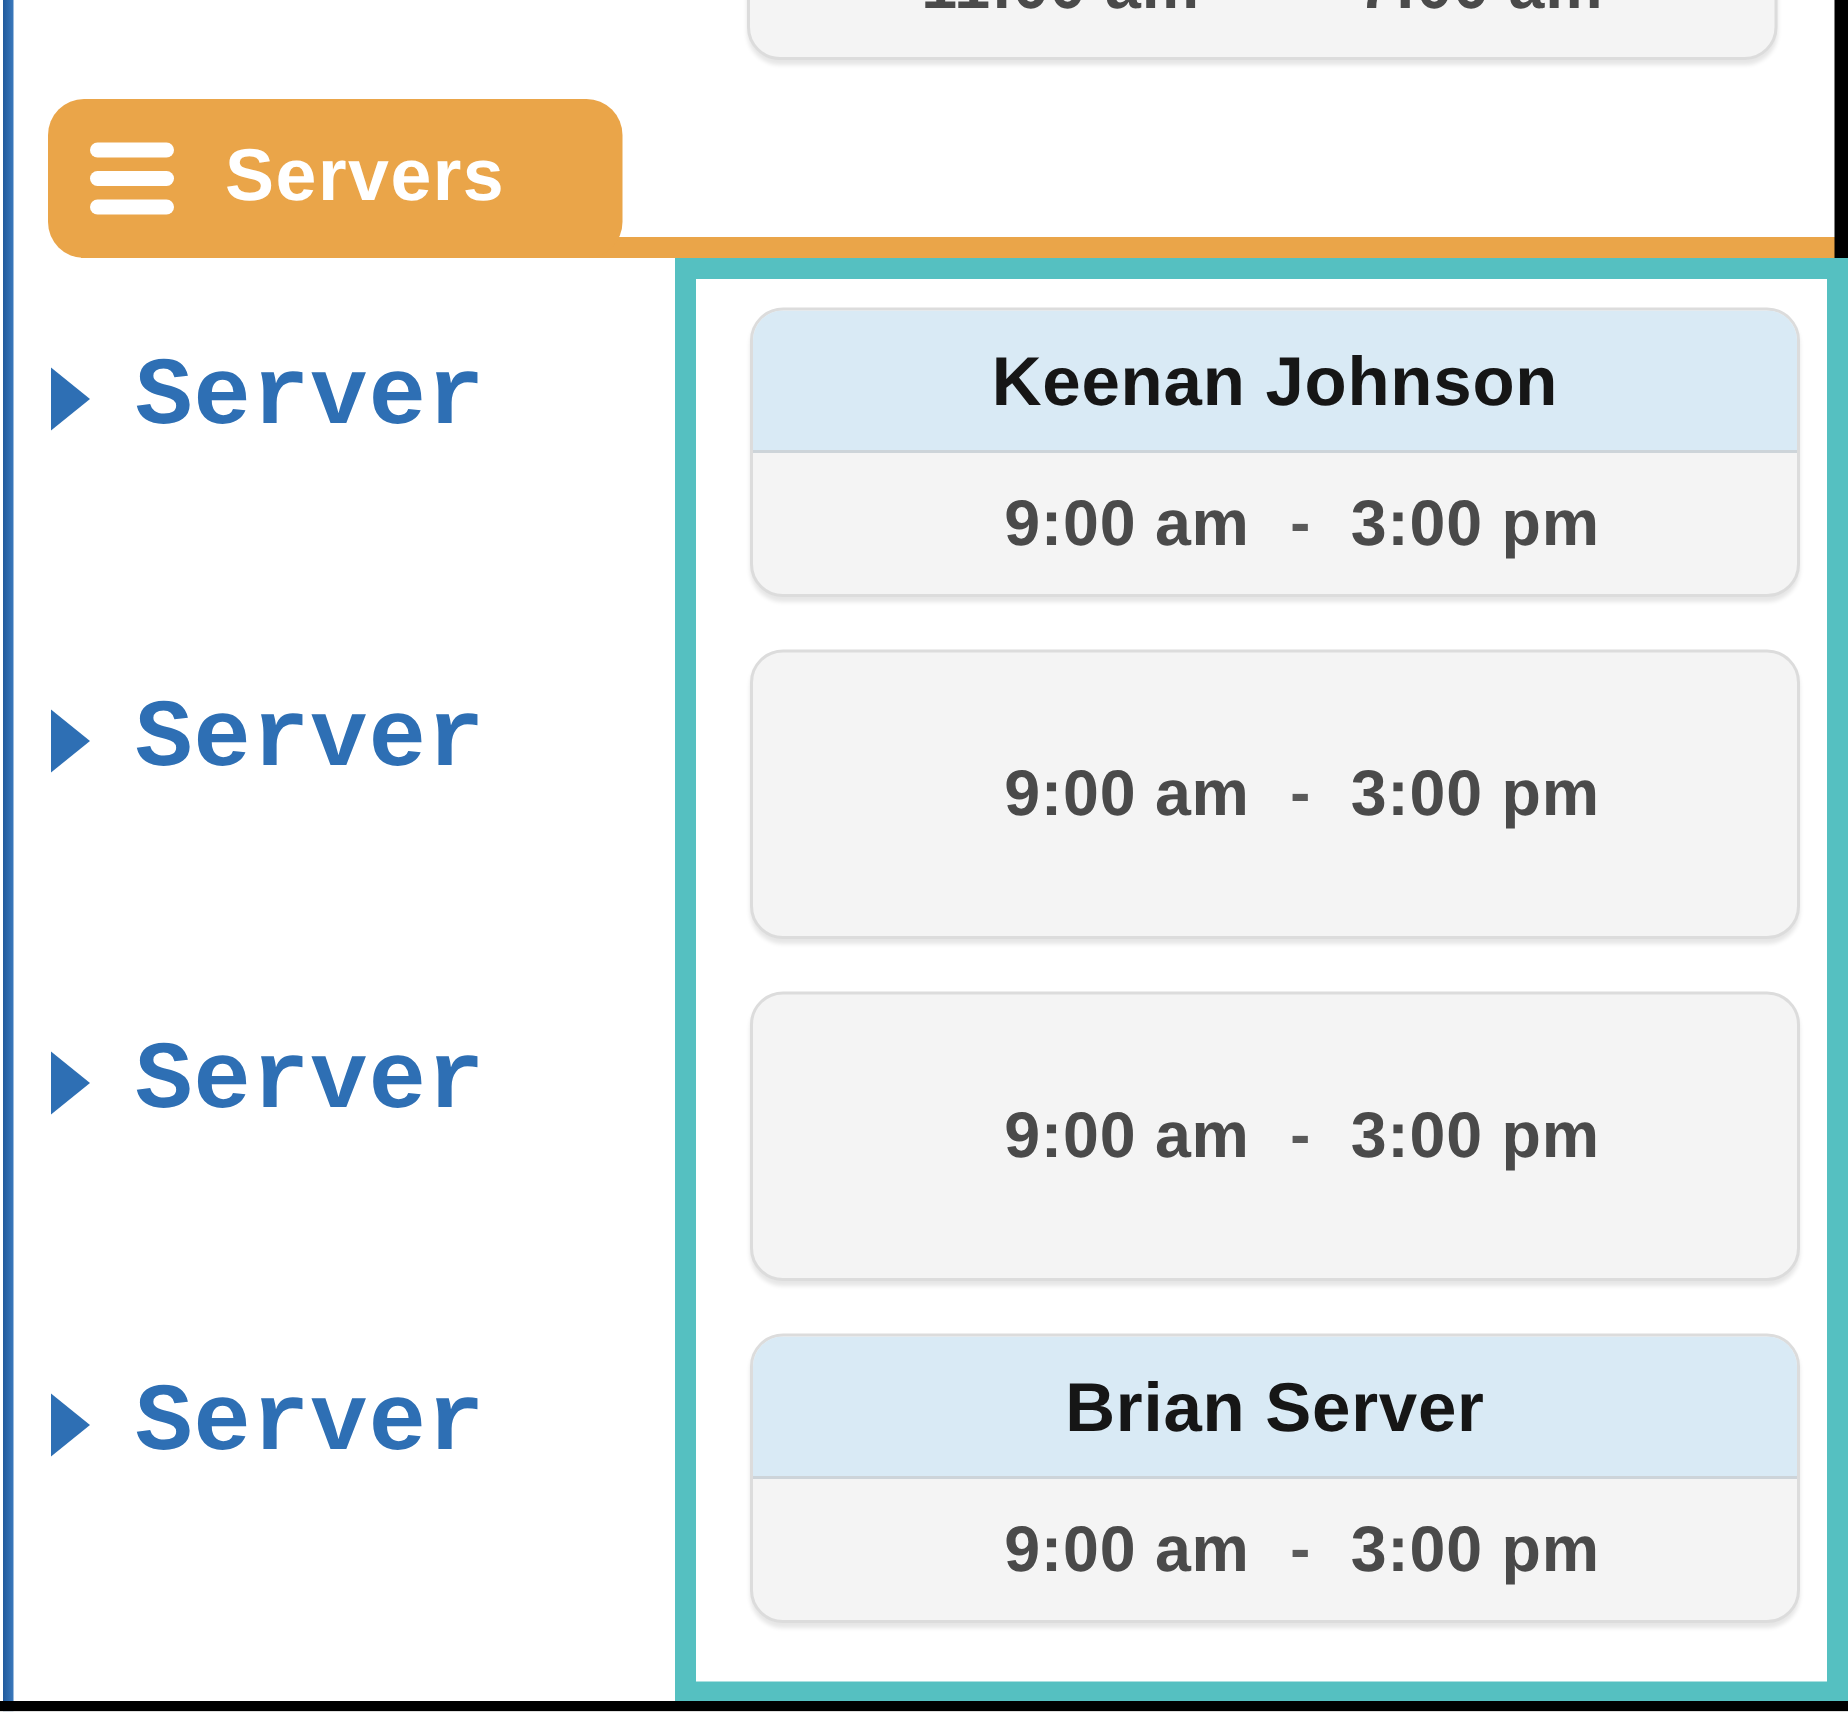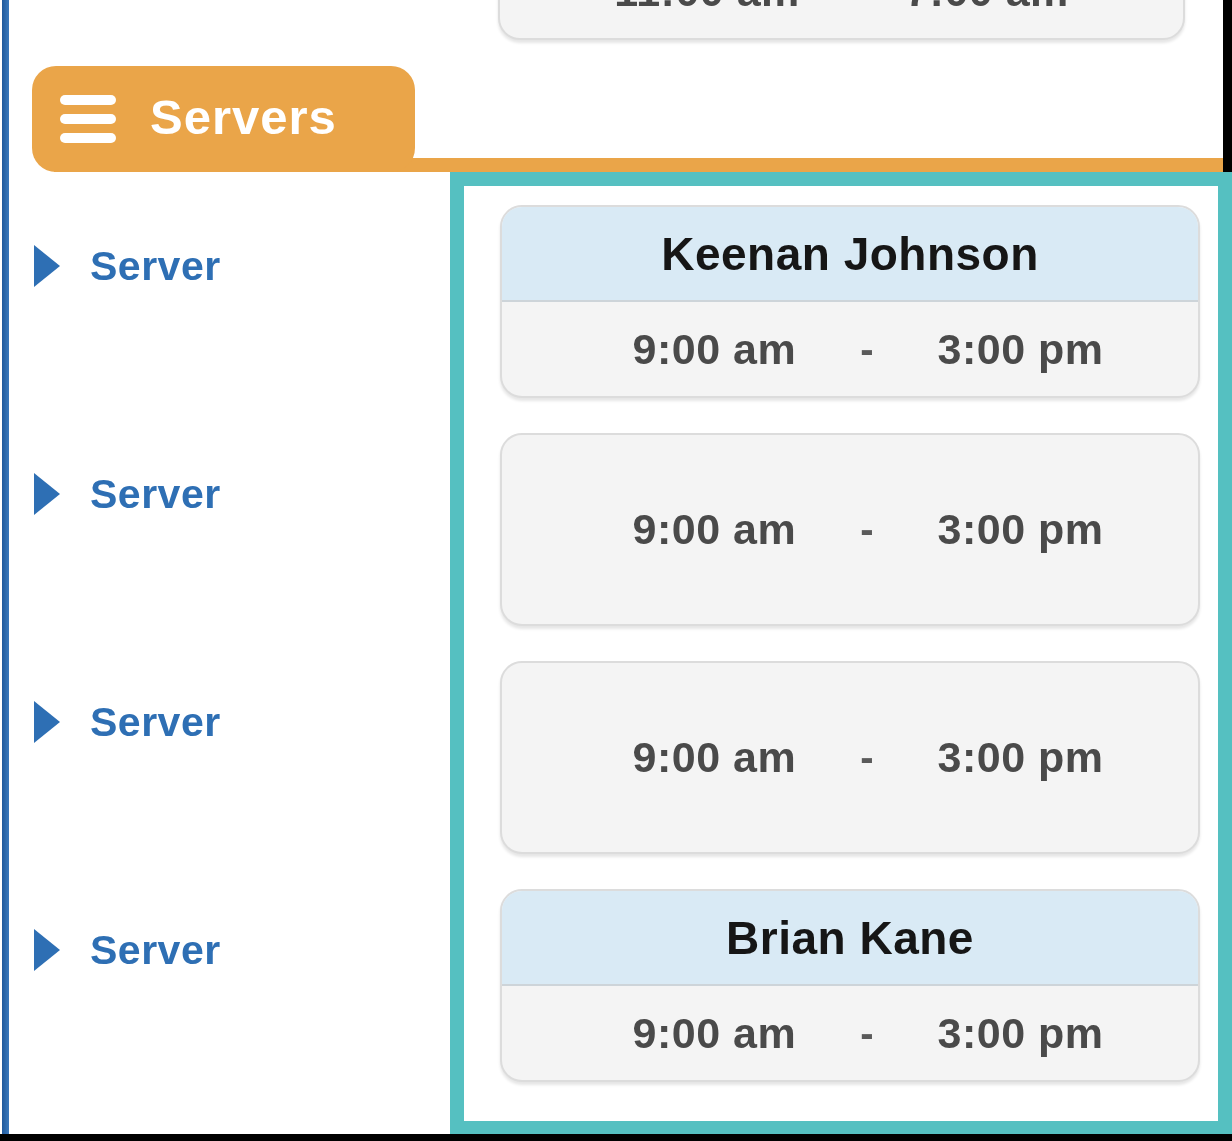--- a/index.html
+++ b/index.html
@@ -53,38 +53,38 @@
     position:absolute;left:34px;height:52px;
     display:flex;align-items:center;gap:30px;cursor:pointer;
   }
   .tri{
     width:0;height:0;
     border-left:26px solid #2E6FB4;
     border-top:21px solid transparent;
     border-bottom:21px solid transparent;
   }
   .server-text{
-    color:#2E6FB4;font-size:41px;font-weight:600;letter-spacing:0.5px;line-height:1;
+    color:#2E6FB4;font-size:64px;font-weight:600;letter-spacing:0.5px;line-height:1;font-family:Liberation Mono, monospace;
   }
   
   .card{
     position:absolute;left:500px;width:700px;height:193px;
     border:2px solid #DCDCDC;border-radius:22px;
     box-sizing:border-box;overflow:hidden;background:#F4F4F4;
     box-shadow:0 3px 3px rgba(0,0,0,0.10);
     display:flex;flex-direction:column;cursor:pointer;
   }
   .card-head{
     height:93px;flex:0 0 93px;background:#D9EAF5;
     border-bottom:2px solid #CDD4D9;
     display:flex;align-items:center;justify-content:center;
     font-size:46px;font-weight:700;color:#161616;letter-spacing:0.5px;
   }
   .card-body{
-    flex:1;display:flex;align-items:center;justify-content:center;gap:64px;margin-left:36px;
+    flex:1;display:flex;align-items:center;justify-content:center;gap:27px;margin-left:36px;
   }
   .t{font-size:43px;font-weight:600;color:#4A4A4A;letter-spacing:0.5px;}
   .dash{font-size:40px;font-weight:800;color:#5A5A5A;}
   
   .partial-card{
     position:absolute;left:498px;top:-57px;width:687px;height:97px;
     border:2px solid #DCDCDC;border-radius:22px;box-sizing:border-box;
     background:#F4F4F4;box-shadow:0 3px 3px rgba(0,0,0,0.10);
     display:flex;align-items:center;justify-content:center;gap:46px;
     cursor:pointer;
@@ -151,21 +151,21 @@
 
   <div class="card" style="top:661px">
     <div class="card-body">
       <span class="t">9:00 am</span>
       <span class="dash">-</span>
       <span class="t">3:00 pm</span>
     </div>
   </div>
 
   <div class="card" style="top:889px">
-    <div class="card-head">Brian Kane</div>
+    <div class="card-head">Brian Server</div>
     <div class="card-body">
       <span class="t">9:00 am</span>
       <span class="dash">-</span>
       <span class="t">3:00 pm</span>
     </div>
   </div>
 
   <div class="edge-right-top"></div>
   <div class="edge-bottom"></div>
 

